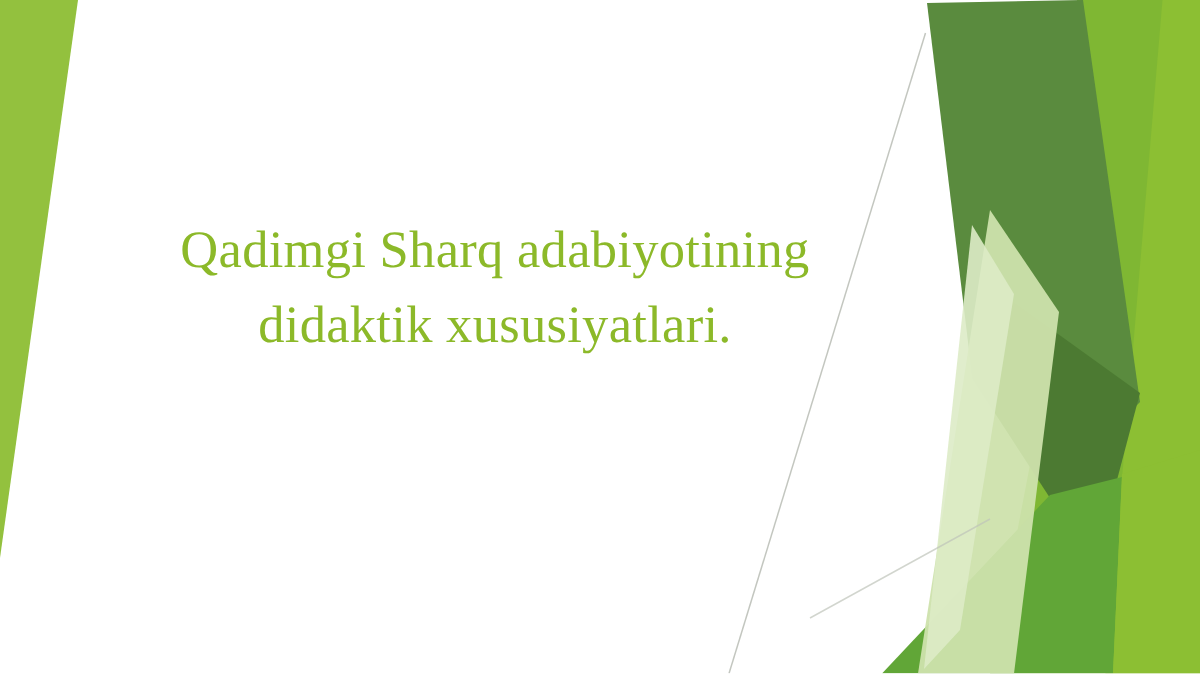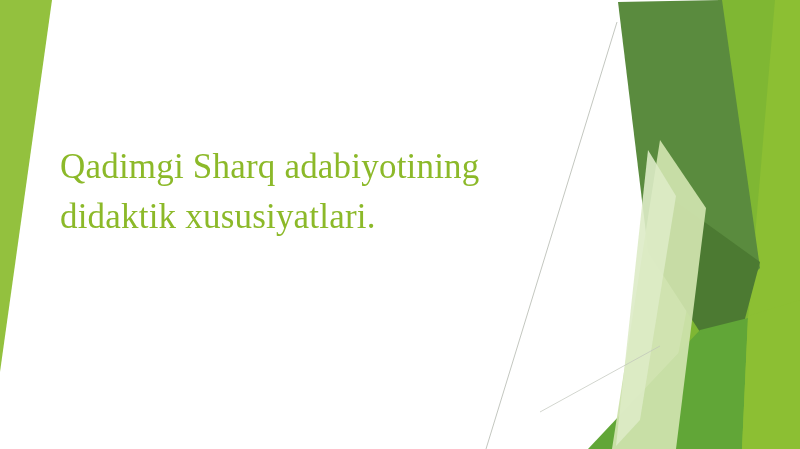--- a/index.html
+++ b/index.html
@@ -21,20 +21,21 @@
     left: 0;
     width: 800px;
     height: 449px;
     pointer-events: none;
   }
   #title-block {
     position: absolute;
     left: 60px;
     top: 142px;
     width: 540px;
+    text-align: center;
   }
   #title-text {
     display: block;
     font-family: "Liberation Serif", "DejaVu Serif", serif;
     font-size: 35px;
     line-height: 1.42;
     font-weight: normal;
     color: #8CB929;
     letter-spacing: 0.2px;
     margin: 0;

